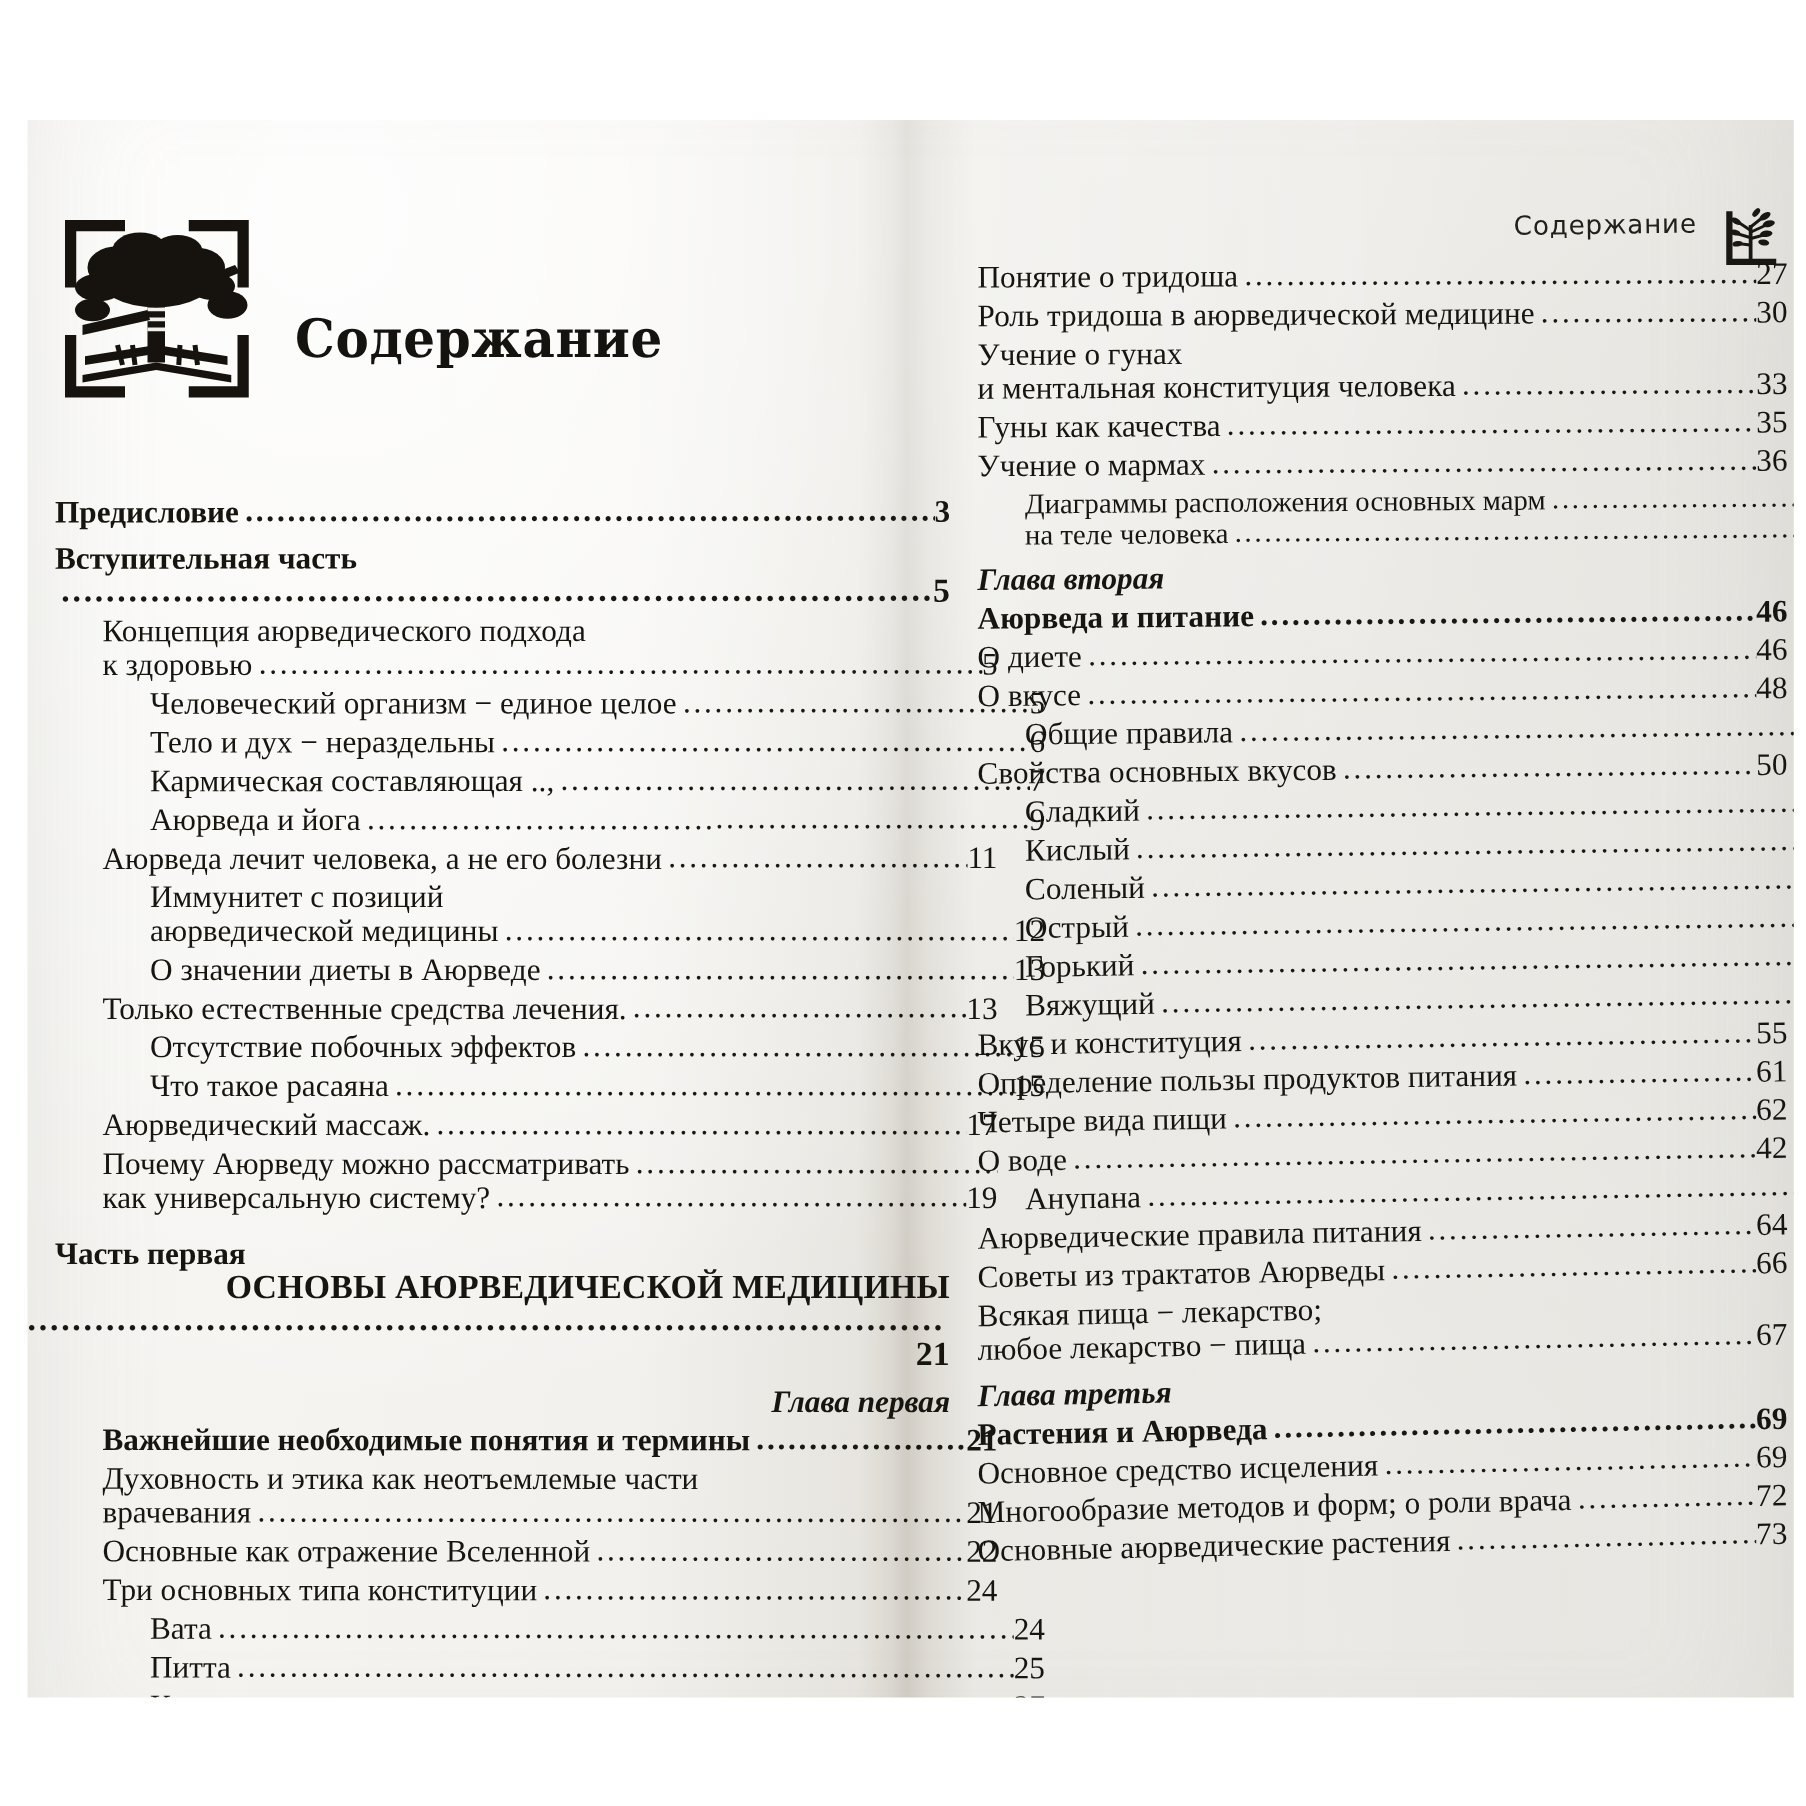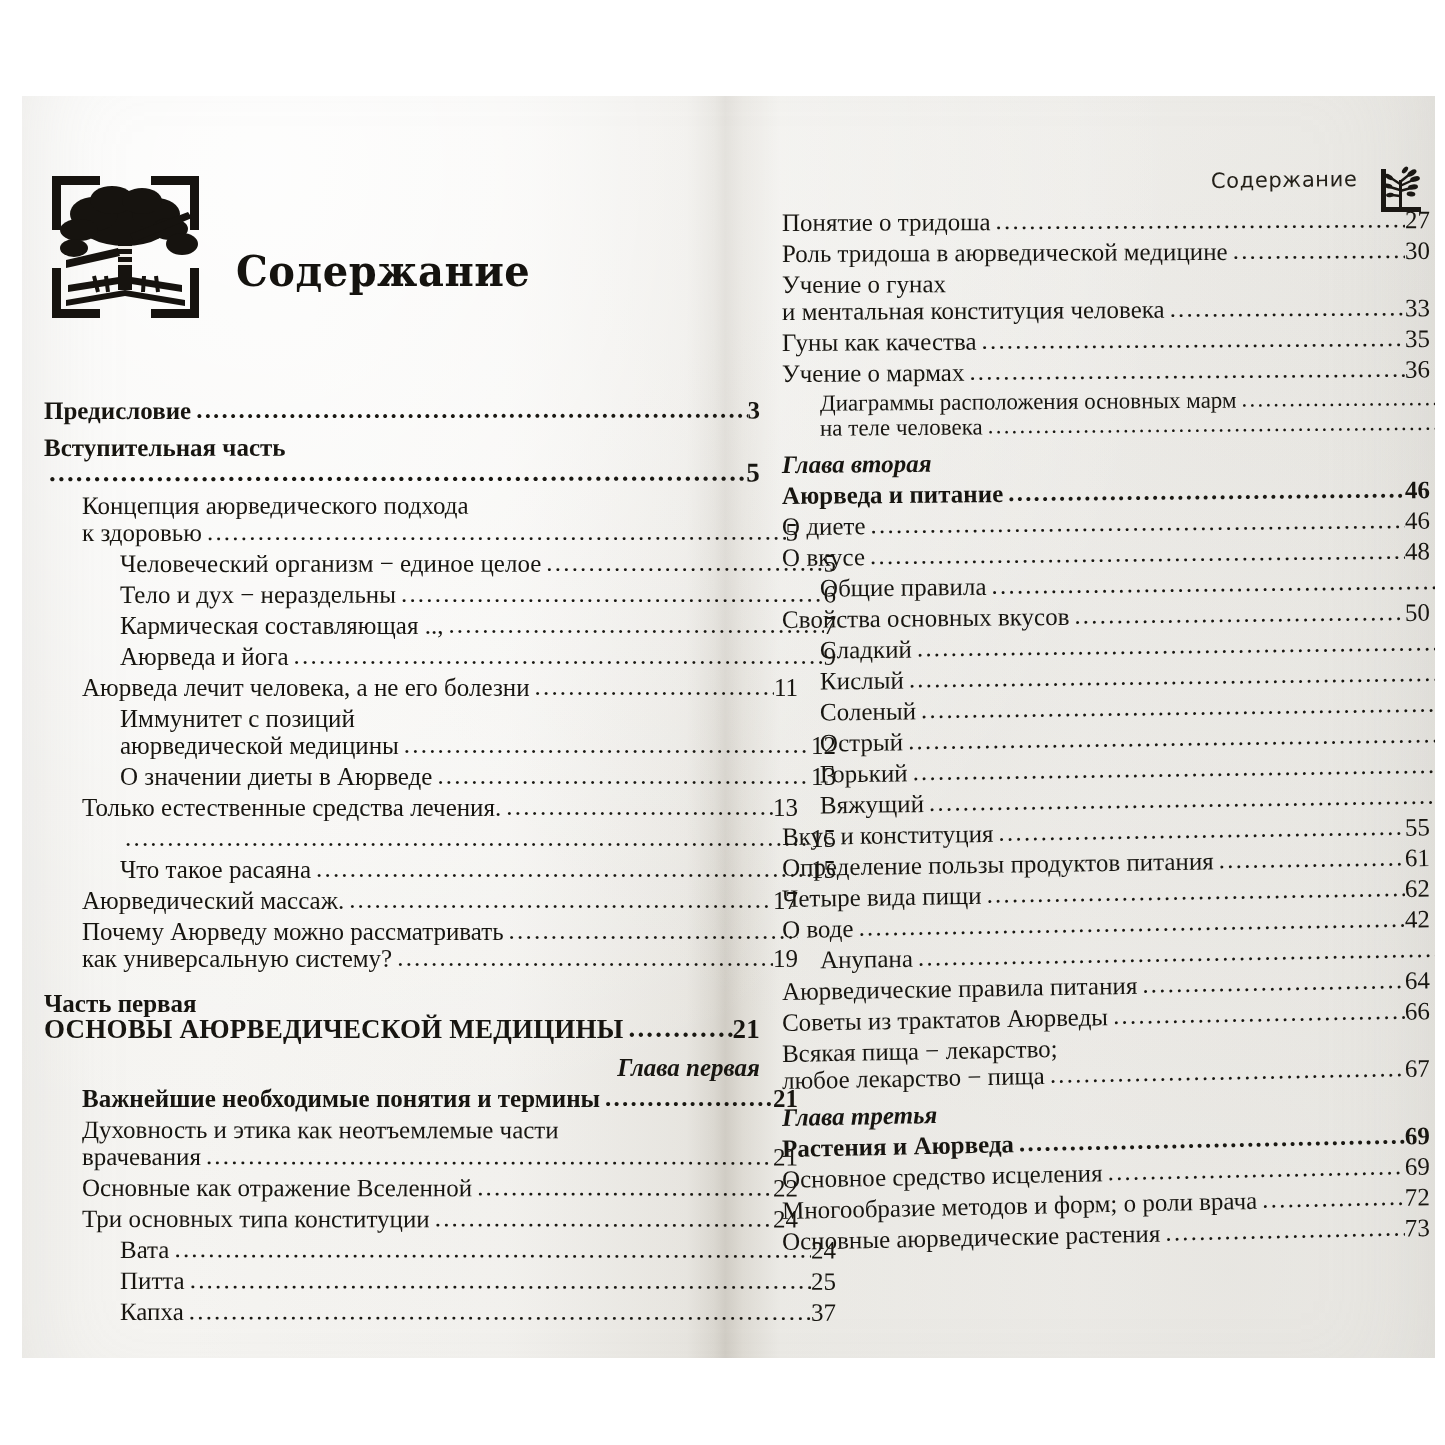--- a/index.html
+++ b/index.html
@@ -230,20 +230,21 @@
         <span class="txt">О значении диеты в Аюрведе</span>
         <span class="dots">........................................................................................................................</span>
         <span class="pg">13</span>
       </div>
       <div class="row t-plain lvl1 gap-s" style="transform: rotate(-0.005deg);">
         <span class="txt">Только естественные средства лечения.</span>
         <span class="dots">........................................................................................................................</span>
         <span class="pg">13</span>
       </div>
       <div class="row t-plain lvl2 gap-s" style="transform: rotate(-0.002deg);">
+        <span class="txt">Отсутствие побочных эффектов</span>
         <span class="dots">........................................................................................................................</span>
         <span class="pg">15</span>
       </div>
       <div class="row t-plain lvl2 gap-s" style="transform: rotate(0.002deg);">
         <span class="txt">Что такое  расаяна</span>
         <span class="dots">........................................................................................................................</span>
         <span class="pg">15</span>
       </div>
       <div class="row t-plain lvl1 gap-s" style="transform: rotate(0.005deg);">
         <span class="txt">Аюрведический массаж.</span>
@@ -258,21 +259,21 @@
       <div class="row t-plain lvl1 cont" style="transform: rotate(0.012deg);">
         <span class="txt">как универсальную систему?</span>
         <span class="dots">........................................................................................................................</span>
         <span class="pg">19</span>
       </div>
       <div class="row t-bold lvl0 gap-l" style="transform: rotate(0.016deg); margin-top: 20px;">
         <span class="txt">Часть первая</span>
         <span class="dots"></span>
         <span class="pg"></span>
       </div>
-      <div class="row t-caps lvl0 nogap" style="transform: rotate(0.019deg);">
+      <div class="row t-caps lvl0 nogap" style="transform: rotate(0.019deg); flex-direction: column;">
         <span class="txt">ОСНОВЫ АЮРВЕДИЧЕСКОЙ МЕДИЦИНЫ</span>
         <span class="dots">........................................................................................................................</span>
         <span class="pg">21</span>
       </div>
       <div class="row t-italic lvl0 gap-m" style="transform: rotate(0.022deg); flex-direction: column;">
         <span class="txt">Глава первая</span>
         <span class="dots"></span>
         <span class="pg"></span>
       </div>
       <div class="row t-bold lvl1 gap-s" style="transform: rotate(0.026deg);">

